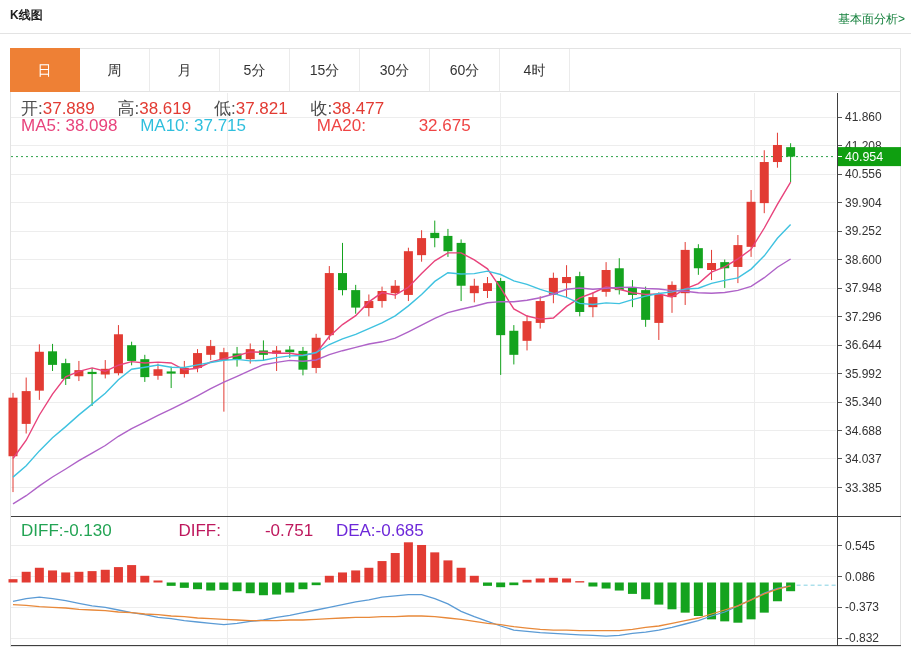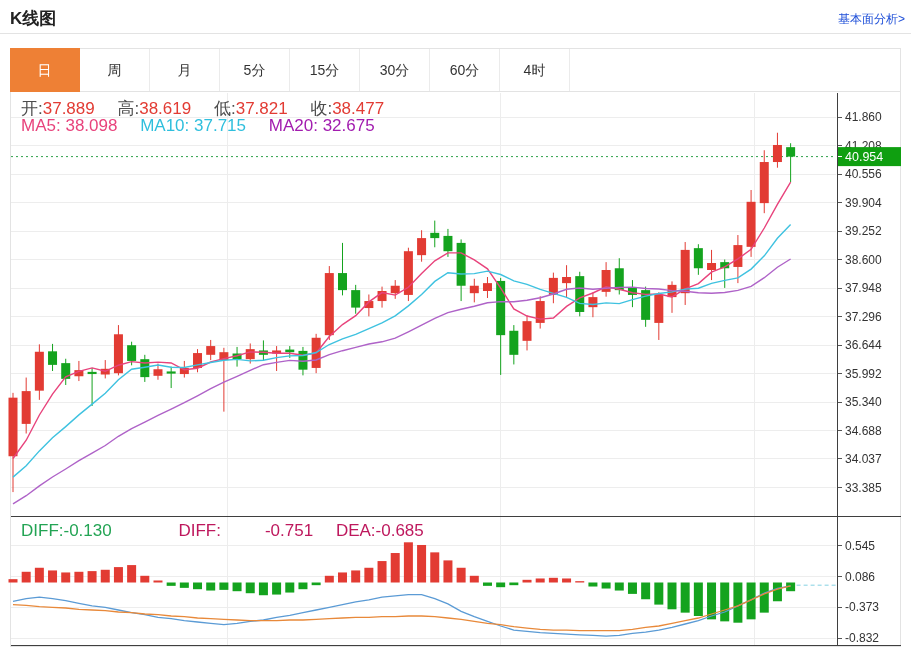--- a/index.html
+++ b/index.html
@@ -1,34 +1,34 @@
 <!DOCTYPE html>
 <html><head>
 <meta charset="utf-8">
 <style>
   html,body{margin:0;padding:0;}
   body{width:913px;height:649px;position:relative;font-family:"Liberation Sans",sans-serif;background:#fff;overflow:hidden;}
-  .page-title{position:absolute;left:10px;top:7px;font-size:17px;font-weight:bold;color:#222;z-index:5;}
-  .analysis-link{position:absolute;right:8px;top:11px;font-size:12px;color:#1d4ed8;z-index:5;cursor:pointer;}
+  .page-title{position:absolute;left:10px;top:7px;font-size:12px;font-weight:bold;color:#222;z-index:5;}
+  .analysis-link{position:absolute;right:8px;top:11px;font-size:12px;color:#15803d;z-index:5;cursor:pointer;}
   .title-divider{position:absolute;left:0;top:33px;width:911px;height:1px;background:#e3e3e3;z-index:4;}
   .chart-container{position:absolute;left:10px;top:48px;width:891px;height:599px;border:1px solid #e3e3e3;box-sizing:border-box;z-index:1;background:transparent;}
   .tabbar{position:absolute;left:10px;top:48px;width:891px;height:44px;display:flex;border:1px solid #e3e3e3;box-sizing:border-box;background:#fff;z-index:5;}
   .tab{width:70px;height:42px;line-height:42px;text-align:center;font-size:14px;color:#333;border-right:1px solid #ebebeb;box-sizing:border-box;cursor:pointer;flex:none;}
   .tab.active{background:#ee8035;color:#fff;border-right:1px solid #ee8035;margin:-1px 0 0 -1px;height:44px;line-height:44px;}
   svg{position:absolute;left:0;top:0;z-index:2;font-family:"Liberation Sans",sans-serif;}
   .readout{position:absolute;font-size:17px;z-index:6;white-space:nowrap;}
   .readout .lab{color:#4d4d4d;}
   .readout .gap{display:inline-block;width:18px;}
   .v-red{color:#e23b33;}
   .ma5c{color:#e8437c;}
   .ma10c{color:#2fbfdd;}
-  .ma20c{color:#a21caf;}
+  .ma20c{color:#ef4444;margin-left:48px;}
   .macdc{color:#23a454;}
   .diffc{color:#be185d;margin-left:44px;}
-  .deac{color:#be185d;}
+  .deac{color:#6d28d9;}
 </style>
 </head>
 <body>
 
 <div class="page-title">K线图</div>
 <div class="analysis-link">基本面分析&gt;</div>
 <div class="title-divider"></div>
 
 <div class="chart-container"></div>
 <div class="tabbar" id="tabbar">

